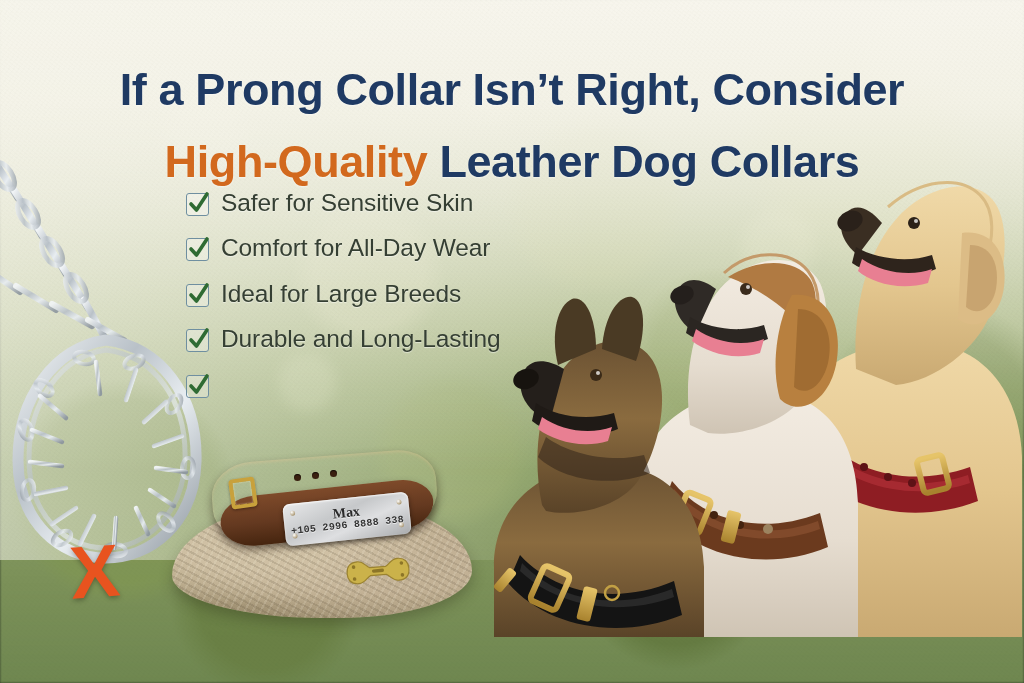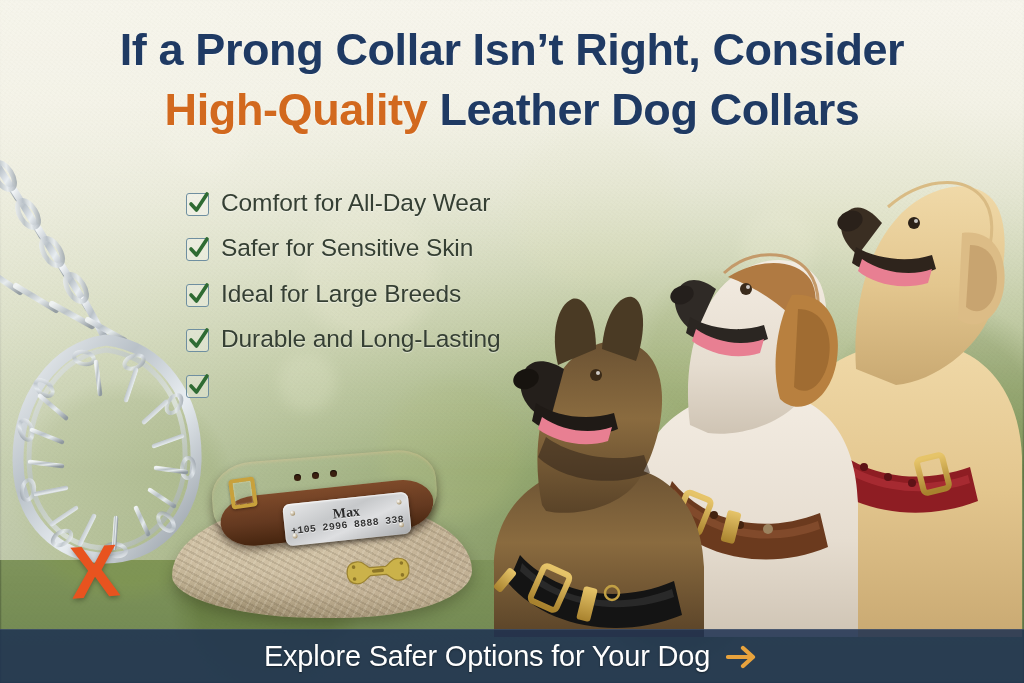--- a/index.html
+++ b/index.html
@@ -62,21 +62,21 @@
   
   .headline {
     position:absolute; left:0; top:24px; width:100%;
     text-align:center; line-height:1.16;
     font-family:"Liberation Sans", sans-serif;
     font-weight:bold; font-size:45px;
     letter-spacing:-.4px;
     text-shadow:0 1px 2px rgba(255,255,255,.55);
   }
   .headline .l1 { display:block; }
-  .headline .l2 { display:block; margin-top:8px; }
+  .headline .l2 { display:block; margin-top:20px; }
 
   
   .benefits {
     position:absolute; left:186px; top:188px; width:400px;
   }
   .benefit {
     display:flex; align-items:flex-start; gap:12px;
     margin-bottom:16px;
   }
   .chk {
@@ -195,21 +195,21 @@
 
 <div class="banner">
 
   <div class="bg-base"></div>
   <div class="bg-bokeh"></div>
   <div class="bg-wash"></div>
   <div class="bg-wash-left"></div>
   <div class="paper-grain"></div>
 
   <h1 class="headline">
-    <span class="l1" style="color: rgb(31, 58, 99);">If a Prong Collar Isn’t Right, Consider</span>
+    <span class="l1" style="color: rgb(31, 58, 99); margin-top: 40px;">If a Prong Collar Isn’t Right, Consider</span>
     <span class="l2">
       <span style="color: rgb(210, 105, 30);">High-Quality</span><span style="color: rgb(31, 58, 99);"> Leather Dog Collars</span>
     </span>
   </h1>
 
   <div class="prong-wrap">
     <svg width="250" height="420" viewBox="0 0 250 420">
       <defs>
         <linearGradient id="steel" x1="0" y1="0" x2="1" y2="1">
           <stop offset="0%" stop-color="#f2f5f7"></stop>
@@ -280,29 +280,29 @@
     <div class="x-mark" style="color: rgb(232, 83, 31);">X</div>
   </div>
 
   <ul class="benefits">
     <li class="benefit">
       <span class="chk">
         <svg width="22" height="26" viewBox="0 0 22 26">
             <path d="M3 13 L8.5 19 L19 3" fill="none" stroke="#2f6b33" stroke-width="3.6" stroke-linecap="round" stroke-linejoin="round"></path>
           </svg>
       </span>
-      <span class="benefit-text">Comfort for All-Day Wear</span>
+      <span class="benefit-text">Safer for Sensitive Skin</span>
     </li>
     <li class="benefit">
       <span class="chk">
         <svg width="22" height="26" viewBox="0 0 22 26">
             <path d="M3 13 L8.5 19 L19 3" fill="none" stroke="#2f6b33" stroke-width="3.6" stroke-linecap="round" stroke-linejoin="round"></path>
           </svg>
       </span>
-      <span class="benefit-text">Safer for Sensitive Skin</span>
+      <span class="benefit-text">Comfort for All-Day Wear</span>
     </li>
     <li class="benefit">
       <span class="chk">
         <svg width="22" height="26" viewBox="0 0 22 26">
             <path d="M3 13 L8.5 19 L19 3" fill="none" stroke="#2f6b33" stroke-width="3.6" stroke-linecap="round" stroke-linejoin="round"></path>
           </svg>
       </span>
       <span class="benefit-text">Ideal for Large Breeds</span>
     </li>
     <li class="benefit">
@@ -448,22 +448,14 @@
                  C46 4 44 9 40 11 L24 11 C20 9 18 4 12 4 Z" fill="#cbb24a" stroke="#9a8230" stroke-width="1.2"></path>
         <rect x="26" y="13" width="12" height="3.4" rx="1.6" fill="#8c7528"></rect>
         <circle cx="8" cy="9" r="1.8" fill="#8c7528"></circle>
         <circle cx="8" cy="21" r="1.8" fill="#8c7528"></circle>
         <circle cx="56" cy="9" r="1.8" fill="#8c7528"></circle>
         <circle cx="56" cy="21" r="1.8" fill="#8c7528"></circle>
       </svg>
     </div>
   </div>
 
-  <div class="cta">
-    <span class="cta-text">Explore Safer Options for Your Dog</span>
-    <span class="cta-arrow">
-      <svg width="34" height="26" viewBox="0 0 34 26">
-        <path d="M2 13 H26 M17 4 L27 13 L17 22" fill="none" stroke="#e8a33d" stroke-width="4.2" stroke-linecap="round" stroke-linejoin="round"></path>
-      </svg>
-    </span>
-  </div>
 
 </div>
 
 </body></html>

